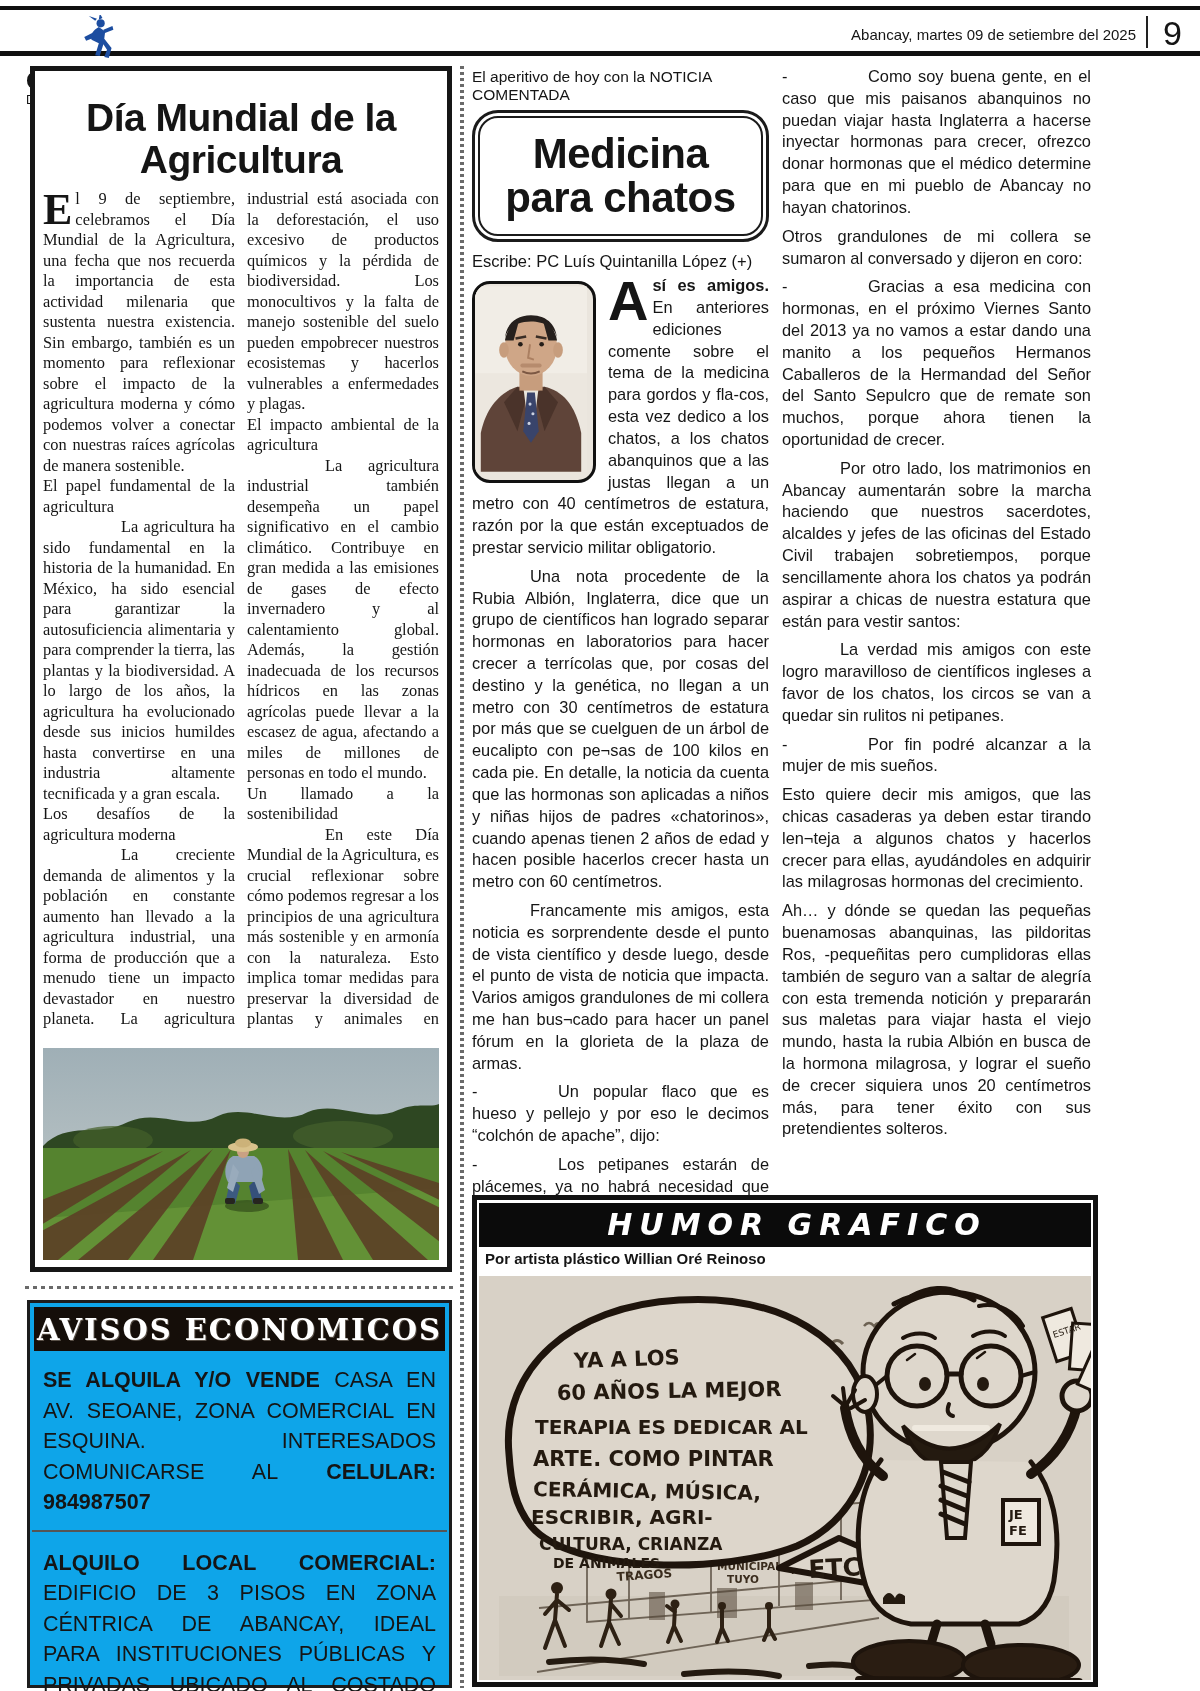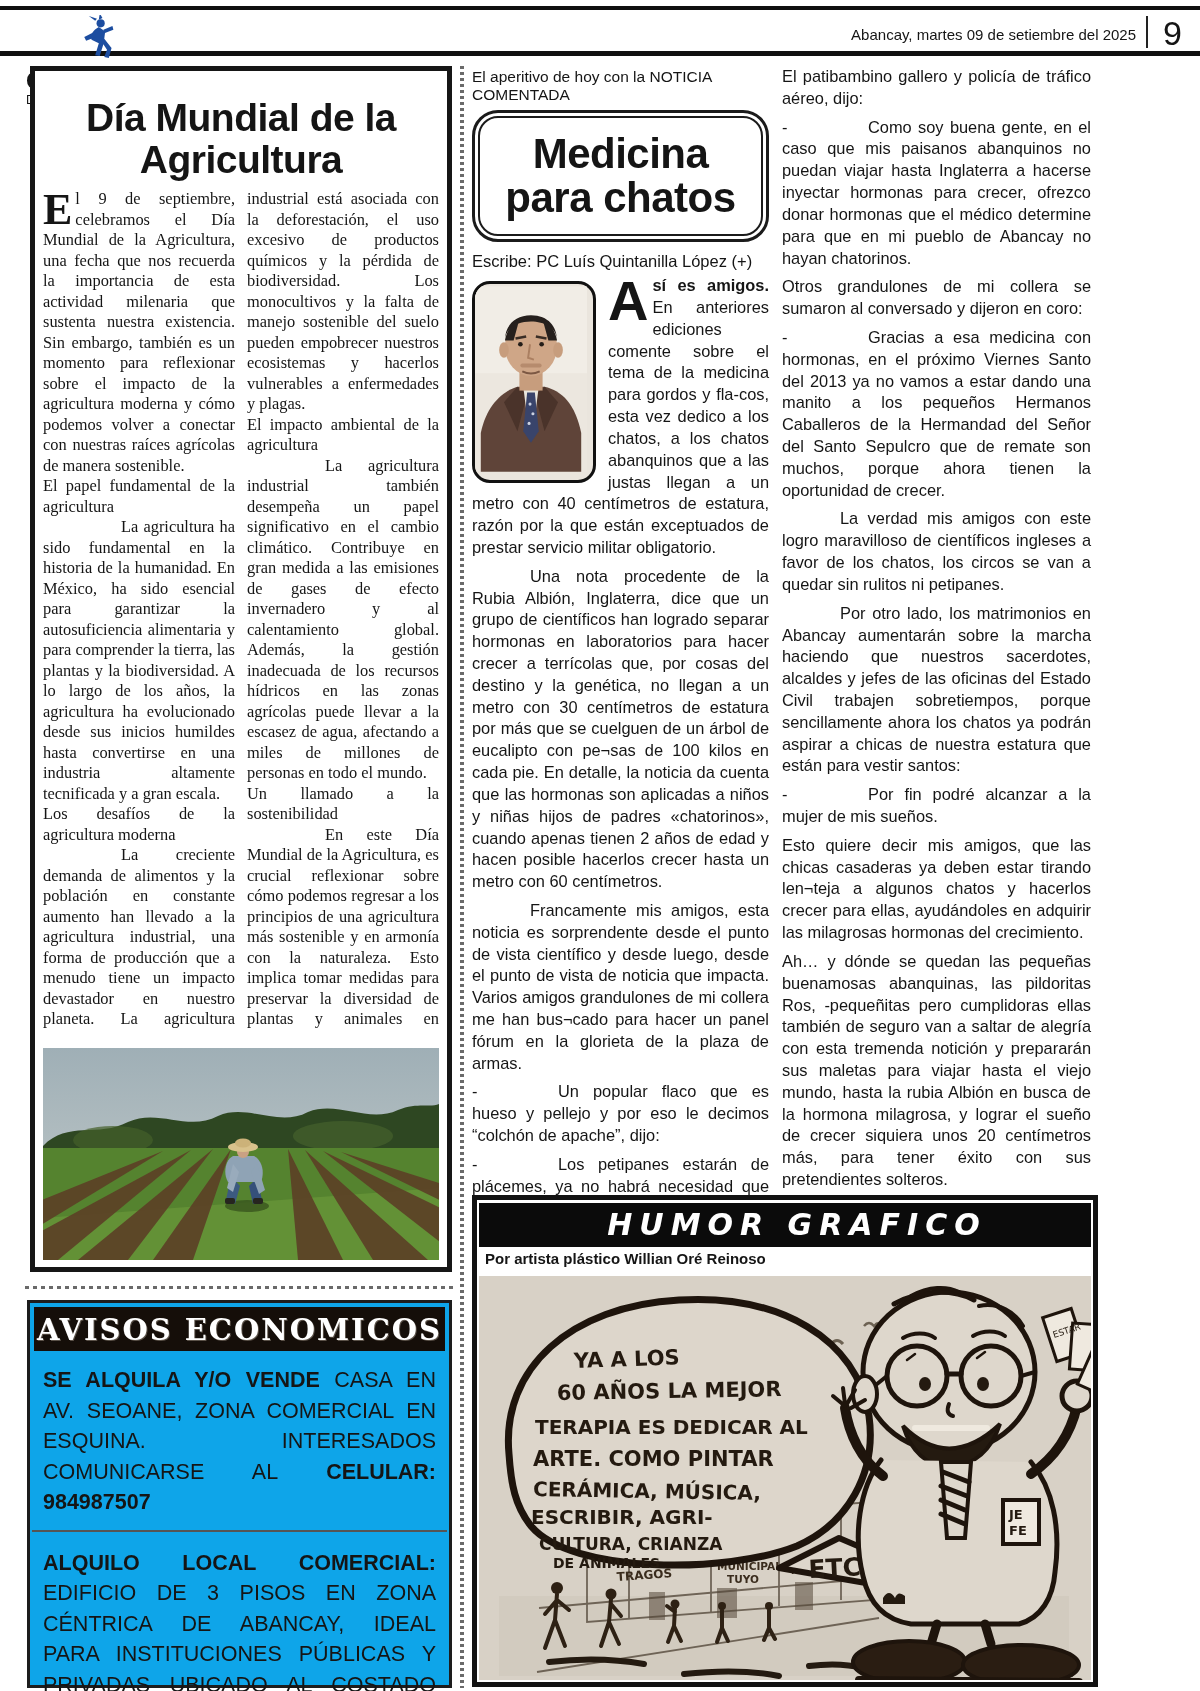--- a/index.html
+++ b/index.html
@@ -183,26 +183,25 @@
     <p class="lead" data-interactable="false"><span class="dropcap" data-interactable="false">A</span><b>sí es amigos.</b> En anteriores ediciones comente sobre el tema de la medicina para gordos y fla-cos, esta vez dedico a los chatos, a los chatos abanquinos que a las justas llegan a un metro con 40 centímetros de estatura, razón por la que están exceptuados de prestar servicio militar obligatorio.</p>
         <p class="indent" data-interactable="false">Una nota procedente de la Rubia Albión, Inglaterra, dice que un grupo de científicos han logrado separar hormonas en laboratorios para hacer crecer a terrícolas que, por cosas del destino y la genética, no llegan a un metro con 30 centímetros de estatura por más que se cuelguen de un árbol de eucalipto con pe¬sas de 100 kilos en cada pie. En detalle, la noticia da cuenta que las hormonas son aplicadas a niños y niñas hijos de padres «chatorinos», cuando apenas tienen 2 años de edad y hacen posible hacerlos crecer hasta un metro con 60 centímetros.</p>
         <p class="indent" data-interactable="false">Francamente mis amigos, esta noticia es sorprendente desde el punto de vista científico y desde luego, desde el punto de vista de noticia que impacta. Varios amigos grandulones de mi collera me han bus¬cado para hacer un panel fórum en la glorieta de la plaza de armas.</p>
         <p class="dialogue" data-interactable="false"><span class="dash" data-interactable="false">-</span>Un popular flaco que es hueso y pellejo y por eso le decimos “colchón de apache”, dijo:</p>
         <p class="dialogue" data-interactable="false"><span class="dash" data-interactable="false">-</span>Los petipanes estarán de plácemes, ya no habrá necesidad que se paren encima de una cajita de fósforos o de una silleta para poder tutearse con nosotros.</p>
       </div>
   </div>
 
   <div class="med-col2" data-interactable="false">
     <div class="med-body" id="med-col2" data-interactable="false">
-        <p class="plain" data-interactable="false">El patibambino gallero y policía de tráfico aéreo, dijo:</p>
         <p class="dialogue" data-interactable="false"><span class="dash" data-interactable="false">-</span>Como soy buena gente, en el caso que mis paisanos abanquinos no puedan viajar hasta Inglaterra a hacerse inyectar hormonas para crecer, ofrezco donar hormonas que el médico determine para que en mi pueblo de Abancay no hayan chatorinos.</p>
         <p class="plain" data-interactable="false">Otros grandulones de mi collera se sumaron al conversado y dijeron en coro:</p>
         <p class="dialogue" data-interactable="false"><span class="dash" data-interactable="false">-</span>Gracias a esa medicina con hormonas, en el próximo Viernes Santo del 2013 ya no vamos a estar dando una manito a los pequeños Hermanos Caballeros de la Hermandad del Señor del Santo Sepulcro que de remate son muchos, porque ahora tienen la oportunidad de crecer.</p>
+        <p class="indent" data-interactable="false">Por otro lado, los matrimonios en Abancay aumentarán sobre la marcha haciendo que nuestros sacerdotes, alcaldes y jefes de las oficinas del Estado Civil trabajen sobretiempos, porque sencillamente ahora los chatos ya podrán aspirar a chicas de nuestra estatura que están para vestir santos:</p>
         <p class="indent" data-interactable="false">La verdad mis amigos con este logro maravilloso de científicos ingleses a favor de los chatos, los circos se van a quedar sin rulitos ni petipanes.</p>
-        <p class="indent" data-interactable="false">Por otro lado, los matrimonios en Abancay aumentarán sobre la marcha haciendo que nuestros sacerdotes, alcaldes y jefes de las oficinas del Estado Civil trabajen sobretiempos, porque sencillamente ahora los chatos ya podrán aspirar a chicas de nuestra estatura que están para vestir santos:</p>
         <p class="dialogue" data-interactable="false"><span class="dash" data-interactable="false">-</span>Por fin podré alcanzar a la mujer de mis sueños.</p>
         <p class="plain" data-interactable="false">Esto quiere decir mis amigos, que las chicas casaderas ya deben estar tirando len¬teja a algunos chatos y hacerlos crecer para ellas, ayudándoles en adquirir las milagrosas hormonas del crecimiento.</p>
         <p class="plain" data-interactable="false">Ah… y dónde se quedan las pequeñas buenamosas abanquinas, las pildoritas Ros, -pequeñitas pero cumplidoras ellas también de seguro van a saltar de alegría con esta tremenda notición y prepararán sus maletas para viajar hasta el viejo mundo, hasta la rubia Albión en busca de la hormona milagrosa, y lograr el sueño de crecer siquiera unos 20 centímetros más, para tener éxito con sus pretendientes solteros.</p>
       </div>
   </div>
 
   <div class="avisos-box" data-interactable="false">
     <div class="avisos-header" data-interactable="false">AVISOS ECONOMICOS</div>
     <div class="ad" id="ad-0" data-interactable="false"><b data-interactable="false">SE ALQUILA Y/O VENDE</b><span data-interactable="false"> CASA EN AV. SEOANE, ZONA COMERCIAL EN ESQUINA. INTERESADOS COMUNICARSE AL </span><b data-interactable="false">CELULAR: 984987507</b></div>
     <div class="ad-divider" data-interactable="false"></div>

